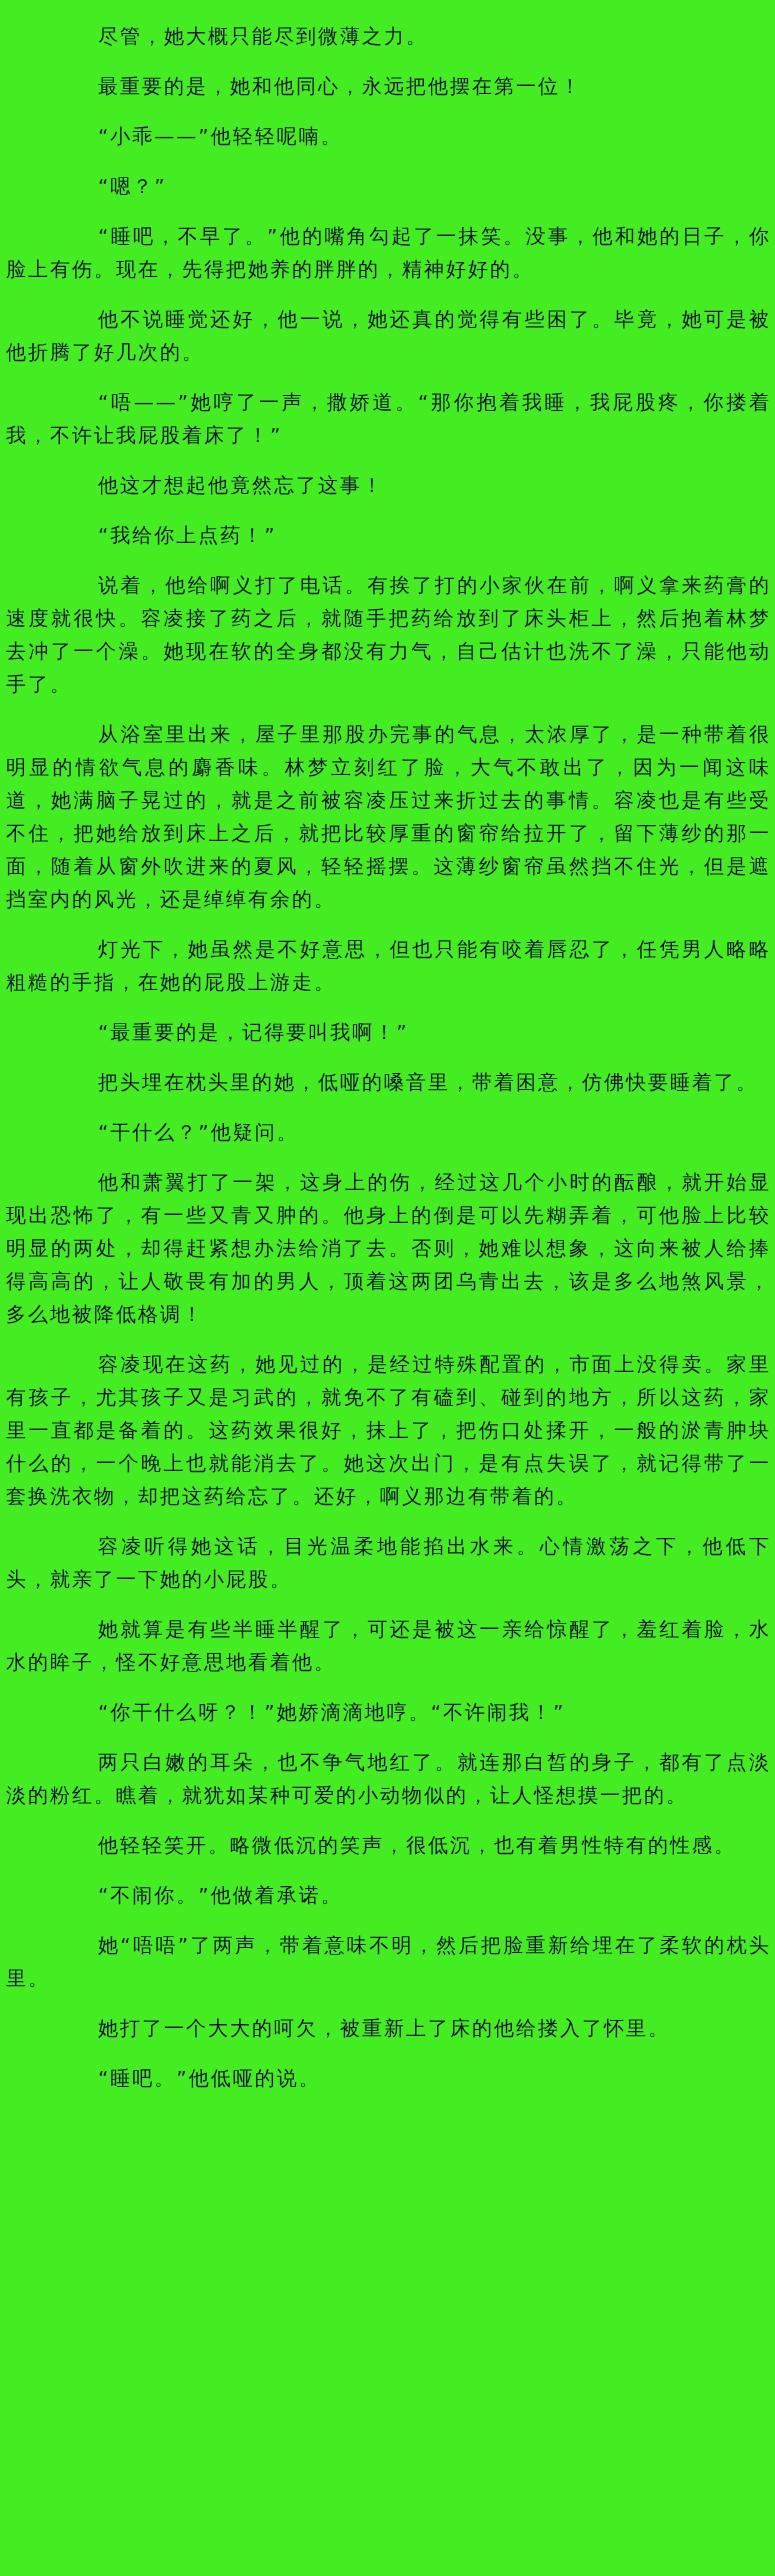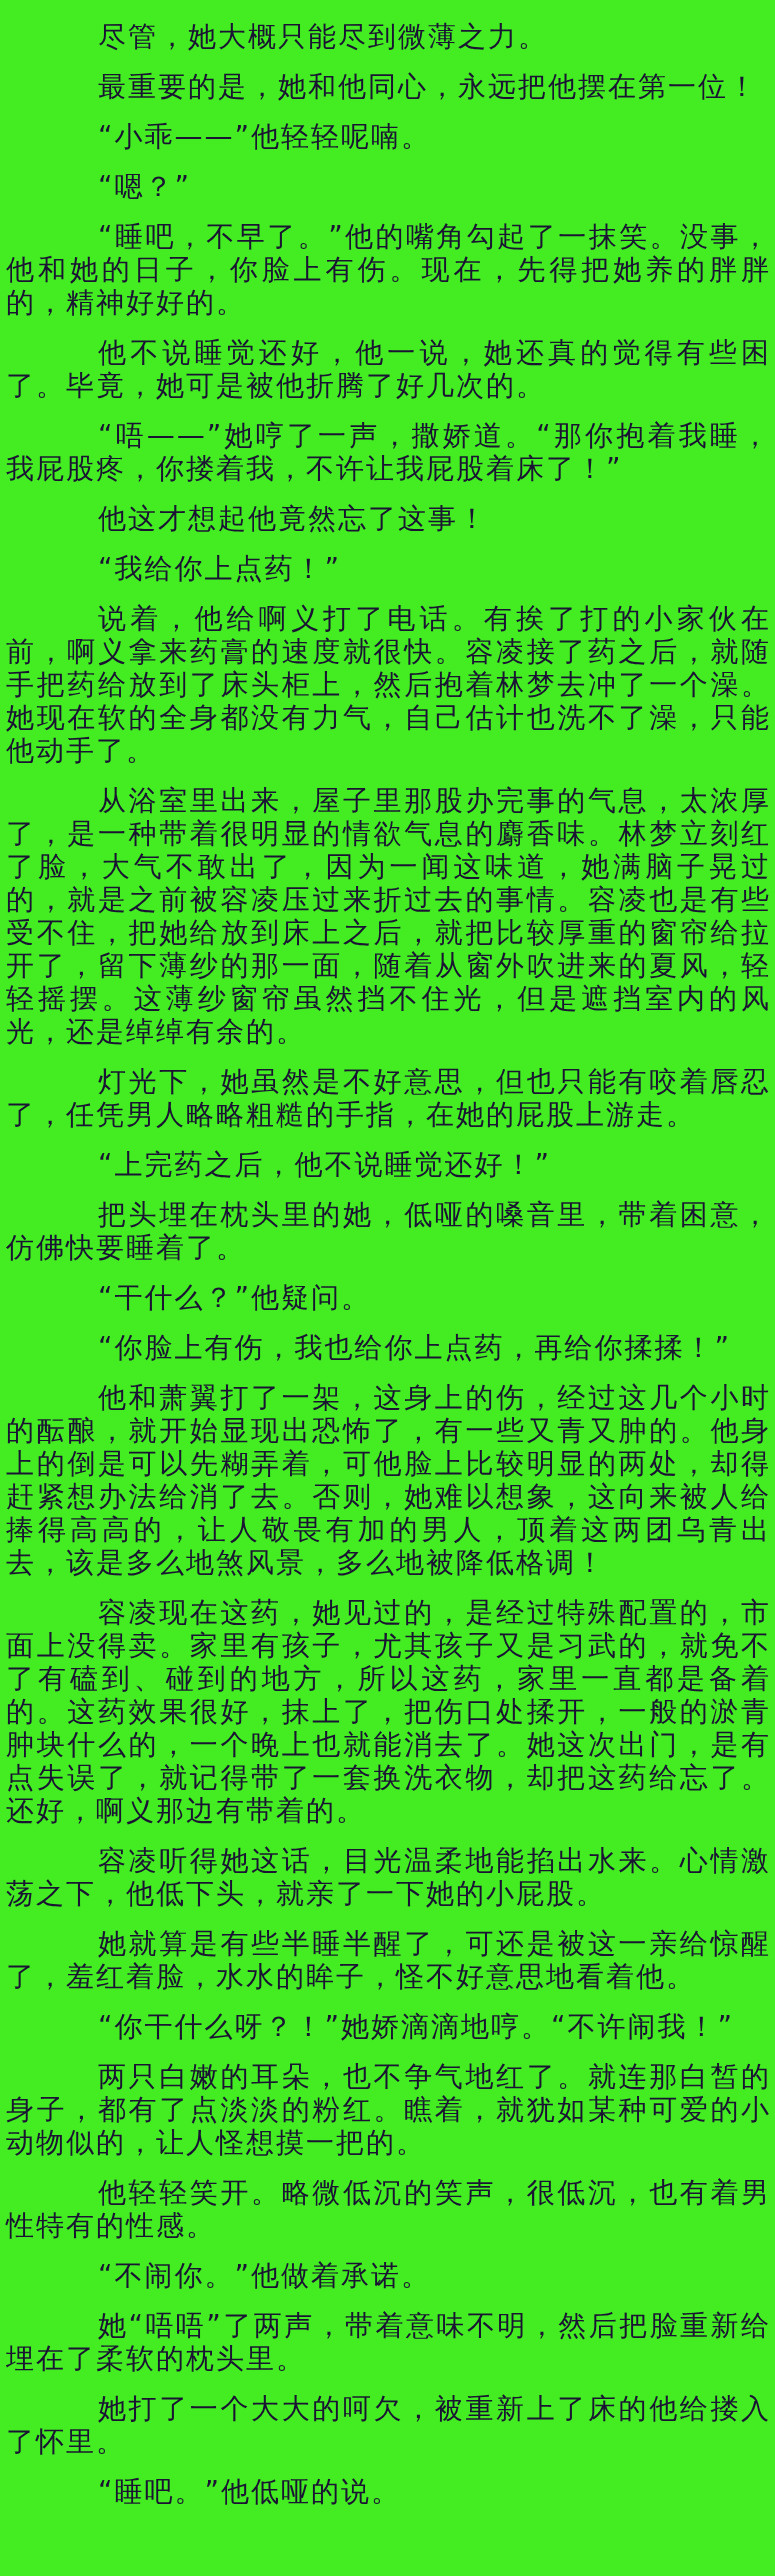--- a/index.html
+++ b/index.html
@@ -13,21 +13,21 @@
     font-family: cursive, "DejaVu Sans", sans-serif;
   }
   #novel-page {
     box-sizing: border-box;
     width: 775px;
     height: 2576px;
     padding: 20px 4px 0 6px;
   }
   .para {
     margin: 0 0 17px 0;
-    font-size: 28px;
+    font-size: 20px;
     line-height: 33px;
     letter-spacing: 2px;
     text-indent: 92px;
     word-break: break-all;
     text-align: justify;
   }
 </style>
 </head>
 <body style="background: rgb(67, 237, 33);">
 
@@ -38,24 +38,23 @@
       <p class="para">“小乖——”他轻轻呢喃。</p>
       <p class="para">“嗯？”</p>
       <p class="para">“睡吧，不早了。”他的嘴角勾起了一抹笑。没事，他和她的日子，你脸上有伤。现在，先得把她养的胖胖的，精神好好的。</p>
       <p class="para">他不说睡觉还好，他一说，她还真的觉得有些困了。毕竟，她可是被他折腾了好几次的。</p>
       <p class="para">“唔——”她哼了一声，撒娇道。“那你抱着我睡，我屁股疼，你搂着我，不许让我屁股着床了！”</p>
       <p class="para">他这才想起他竟然忘了这事！</p>
       <p class="para">“我给你上点药！”</p>
       <p class="para">说着，他给啊义打了电话。有挨了打的小家伙在前，啊义拿来药膏的速度就很快。容凌接了药之后，就随手把药给放到了床头柜上，然后抱着林梦去冲了一个澡。她现在软的全身都没有力气，自己估计也洗不了澡，只能他动手了。</p>
       <p class="para">从浴室里出来，屋子里那股办完事的气息，太浓厚了，是一种带着很明显的情欲气息的麝香味。林梦立刻红了脸，大气不敢出了，因为一闻这味道，她满脑子晃过的，就是之前被容凌压过来折过去的事情。容凌也是有些受不住，把她给放到床上之后，就把比较厚重的窗帘给拉开了，留下薄纱的那一面，随着从窗外吹进来的夏风，轻轻摇摆。这薄纱窗帘虽然挡不住光，但是遮挡室内的风光，还是绰绰有余的。</p>
       <p class="para">灯光下，她虽然是不好意思，但也只能有咬着唇忍了，任凭男人略略粗糙的手指，在她的屁股上游走。</p>
-      <p class="para">“上完药之后，他不说睡觉还好！”</p>
+      <p class="para">“最重要的是，记得要叫我啊！”</p>
       <p class="para">把头埋在枕头里的她，低哑的嗓音里，带着困意，仿佛快要睡着了。</p>
       <p class="para">“干什么？”他疑问。</p>
-      <p class="para">“你脸上有伤，我也给你上点药，再给你揉揉！”</p>
       <p class="para">他和萧翼打了一架，这身上的伤，经过这几个小时的酝酿，就开始显现出恐怖了，有一些又青又肿的。他身上的倒是可以先糊弄着，可他脸上比较明显的两处，却得赶紧想办法给消了去。否则，她难以想象，这向来被人给捧得高高的，让人敬畏有加的男人，顶着这两团乌青出去，该是多么地煞风景，多么地被降低格调！</p>
       <p class="para">容凌现在这药，她见过的，是经过特殊配置的，市面上没得卖。家里有孩子，尤其孩子又是习武的，就免不了有磕到、碰到的地方，所以这药，家里一直都是备着的。这药效果很好，抹上了，把伤口处揉开，一般的淤青肿块什么的，一个晚上也就能消去了。她这次出门，是有点失误了，就记得带了一套换洗衣物，却把这药给忘了。还好，啊义那边有带着的。</p>
       <p class="para">容凌听得她这话，目光温柔地能掐出水来。心情激荡之下，他低下头，就亲了一下她的小屁股。</p>
       <p class="para">她就算是有些半睡半醒了，可还是被这一亲给惊醒了，羞红着脸，水水的眸子，怪不好意思地看着他。</p>
       <p class="para">“你干什么呀？！”她娇滴滴地哼。“不许闹我！”</p>
       <p class="para">两只白嫩的耳朵，也不争气地红了。就连那白皙的身子，都有了点淡淡的粉红。瞧着，就犹如某种可爱的小动物似的，让人怪想摸一把的。</p>
       <p class="para">他轻轻笑开。略微低沉的笑声，很低沉，也有着男性特有的性感。</p>
       <p class="para">“不闹你。”他做着承诺。</p>
       <p class="para">她“唔唔”了两声，带着意味不明，然后把脸重新给埋在了柔软的枕头里。</p>
       <p class="para">她打了一个大大的呵欠，被重新上了床的他给搂入了怀里。</p>

